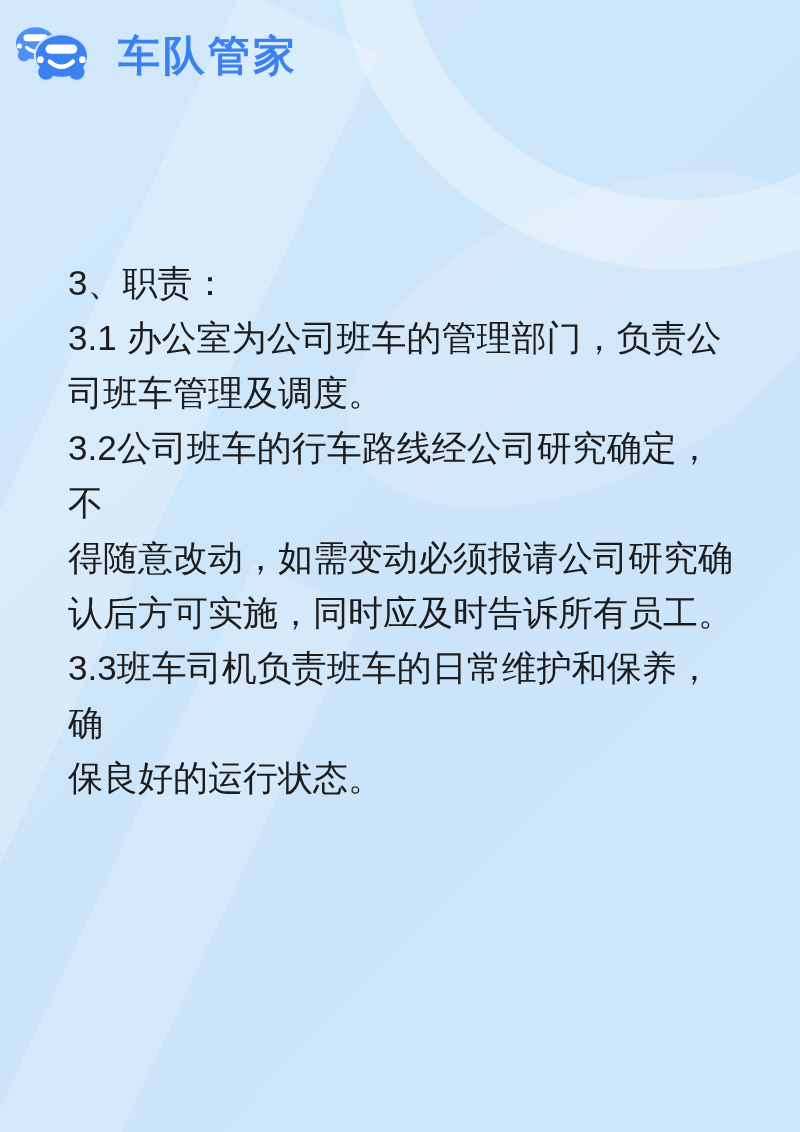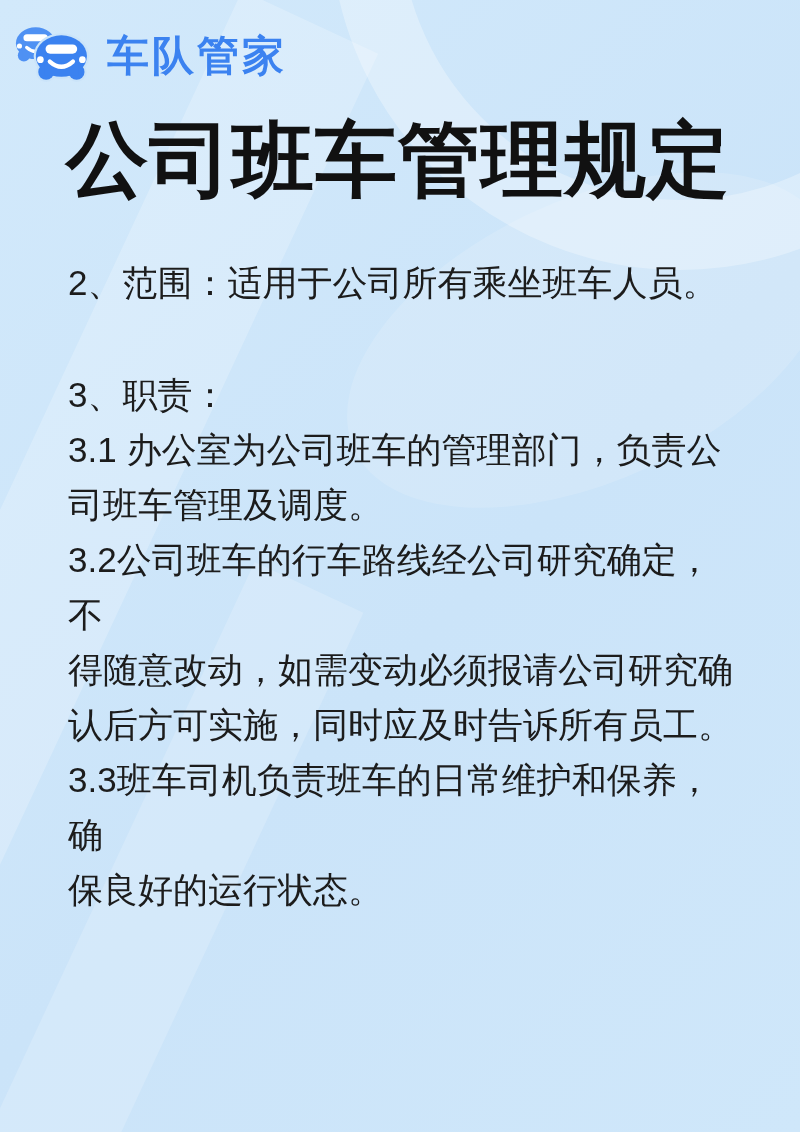--- a/index.html
+++ b/index.html
@@ -46,21 +46,21 @@
     background: rgba(255,255,255,0.14);
     border-radius: 50%;
     left: 330px; top: 200px;
     transform: rotate(-25deg);
   }
 
   .logo {
     position: absolute;
     top: 24px; left: 10px;
     display: flex; align-items: center;
-    gap: 13px;
+    gap: 24px;
   }
   .logo-icon { width: 84px; height: 64px; display: block; }
   .logo-icon svg { width: 84px; height: 64px; display: block; }
   .logo-text {
     font-size: 42px;
     font-weight: 800;
     color: var(--accent-blue);
     letter-spacing: 3px;
     line-height: 64px;
   }
@@ -132,24 +132,22 @@
         <g transform="translate(25,13) scale(0.78)">
           <use href="#carshape" class="car-halo"></use>
           <use href="#carshape" class="car-fill-front"></use>
           <use href="#carface-details"></use>
         </g>
       </svg>
     </span>
     <span class="logo-text">车队管家</span>
   </header>
 
-  <h1 class="page-title">公司班车管理规定</h1>
 
   <main class="doc-body">
-    <p>2、范围：适用于公司所有乘坐班车人员。</p>
     <p>3、职责：
 3.1 办公室为公司班车的管理部门，负责公
 司班车管理及调度。
 3.2公司班车的行车路线经公司研究确定，不
 得随意改动，如需变动必须报请公司研究确
 认后方可实施，同时应及时告诉所有员工。
 3.3班车司机负责班车的日常维护和保养，确
 保良好的运行状态。</p>
   </main>
 

